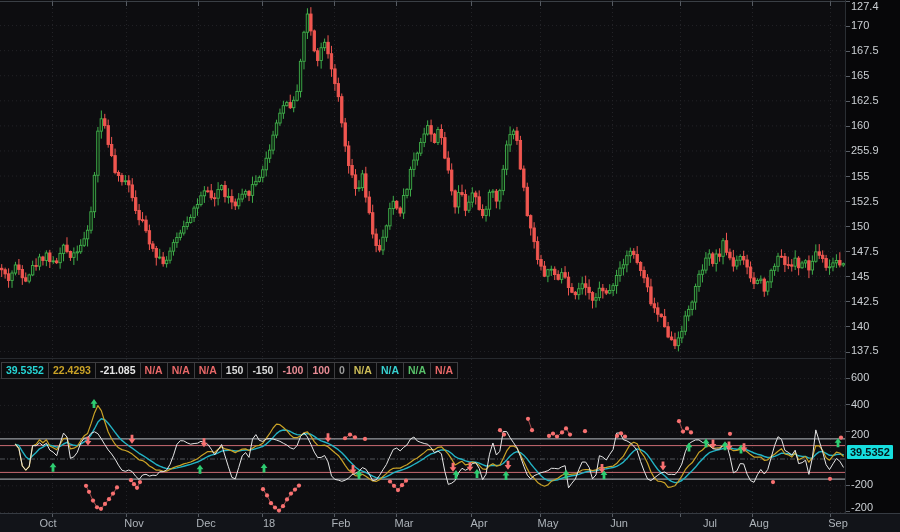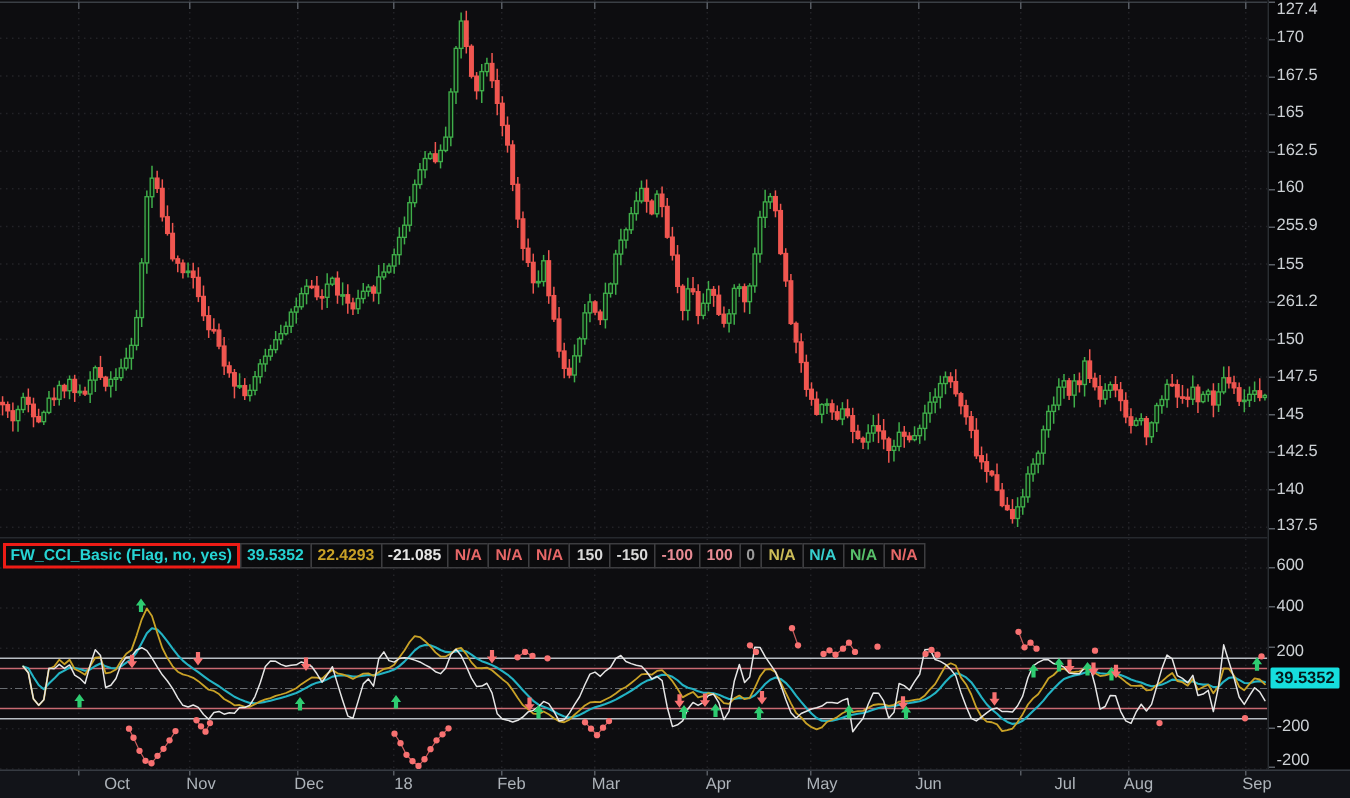--- a/index.html
+++ b/index.html
@@ -691,21 +691,20 @@
           <path d="M470 112.37L473.4 107.77000000000001L471.4 107.77000000000001L471.4 103.37L468.6 103.37L468.6 107.77000000000001L466.6 107.77000000000001Z" fill="#f87171"></path>
           <path d="M508 110.628L511.4 106.028L509.4 106.028L509.4 101.628L506.6 101.628L506.6 106.028L504.6 106.028Z" fill="#f87171"></path>
           <path d="M602 114.112L605.4 109.512L603.4 109.512L603.4 105.112L600.6 105.112L600.6 109.512L598.6 109.512Z" fill="#f87171"></path>
           <path d="M663 111.432L666.4 106.83200000000001L664.4 106.83200000000001L664.4 102.432L661.6 102.432L661.6 106.83200000000001L659.6 106.83200000000001Z" fill="#f87171"></path>
           <path d="M713 89.59L716.4 84.99000000000001L714.4 84.99000000000001L714.4 80.59L711.6 80.59L711.6 84.99000000000001L709.6 84.99000000000001Z" fill="#f87171"></path>
           <path d="M729 91.6L732.4 87L730.4 87L730.4 82.6L727.6 82.6L727.6 87L725.6 87Z" fill="#f87171"></path>
           <path d="M744 93.208L747.4 88.608L745.4 88.608L745.4 84.208L742.6 84.208L742.6 88.608L740.6 88.608Z" fill="#f87171"></path>
         </g>
       </svg>
     <div id="indHeader">
-        <div class="cell boxed" style="color: rgb(38, 212, 212);">FW_CCI_Basic (Flag, no, yes)</div>
         <div class="cell" style="color: rgb(38, 212, 212);">39.5352</div>
         <div class="cell" style="color: rgb(201, 162, 39);">22.4293</div>
         <div class="cell" style="color: rgb(230, 230, 230);">-21.085</div>
         <div class="cell" style="color: rgb(232, 104, 104);">N/A</div>
         <div class="cell" style="color: rgb(232, 104, 104);">N/A</div>
         <div class="cell" style="color: rgb(232, 104, 104);">N/A</div>
         <div class="cell" style="color: rgb(217, 217, 217);">150</div>
         <div class="cell" style="color: rgb(217, 217, 217);">-150</div>
         <div class="cell" style="color: rgb(232, 140, 149);">-100</div>
         <div class="cell" style="color: rgb(232, 140, 149);">100</div>
@@ -727,21 +726,21 @@
       <div class="axlab" style="top: 69.225px;">165</div>
       <div class="axtick" style="top: 75.725px;"></div>
       <div class="axlab" style="top: 94.3px;">162.5</div>
       <div class="axtick" style="top: 100.8px;"></div>
       <div class="axlab" style="top: 119.375px;">160</div>
       <div class="axtick" style="top: 125.875px;"></div>
       <div class="axlab" style="top: 144.45px;">255.9</div>
       <div class="axtick" style="top: 150.95px;"></div>
       <div class="axlab" style="top: 169.525px;">155</div>
       <div class="axtick" style="top: 176.025px;"></div>
-      <div class="axlab" style="top: 194.6px;">261.2</div>
+      <div class="axlab" style="top: 194.6px;">152.5</div>
       <div class="axtick" style="top: 201.1px;"></div>
       <div class="axlab" style="top: 219.675px;">150</div>
       <div class="axtick" style="top: 226.175px;"></div>
       <div class="axlab" style="top: 244.75px;">147.5</div>
       <div class="axtick" style="top: 251.25px;"></div>
       <div class="axlab" style="top: 269.825px;">145</div>
       <div class="axtick" style="top: 276.325px;"></div>
       <div class="axlab" style="top: 294.9px;">142.5</div>
       <div class="axtick" style="top: 301.4px;"></div>
       <div class="axlab" style="top: 319.975px;">140</div>
@@ -753,21 +752,21 @@
       <div class="axlab" style="top: 397.9px;">400</div>
       <div class="axtick" style="top: 404.4px;"></div>
       <div class="axlab" style="top: 428px;">200</div>
       <div class="axtick" style="top: 431.2px;"></div>
       <div class="axlab" style="top: 478.3px;">-200</div>
       <div class="axtick" style="top: 484.8px;"></div>
       <div class="axlab" style="top: 500.5px;">-200</div>
       <div class="axtick" style="top: 511px;"></div>
     </div>
   <div id="bottomAxis">
-      <div class="mlab" style="left: 78px;">Oct</div>
+      <div class="mlab" style="left: 48px;">Oct</div>
       <div class="mtick" style="left: 52px;"></div>
       <div class="mlab" style="left: 134px;">Nov</div>
       <div class="mtick" style="left: 126px;"></div>
       <div class="mlab" style="left: 206px;">Dec</div>
       <div class="mtick" style="left: 198px;"></div>
       <div class="mlab" style="left: 269px;">18</div>
       <div class="mtick" style="left: 262px;"></div>
       <div class="mlab" style="left: 341px;">Feb</div>
       <div class="mtick" style="left: 334px;"></div>
       <div class="mlab" style="left: 404px;">Mar</div>

